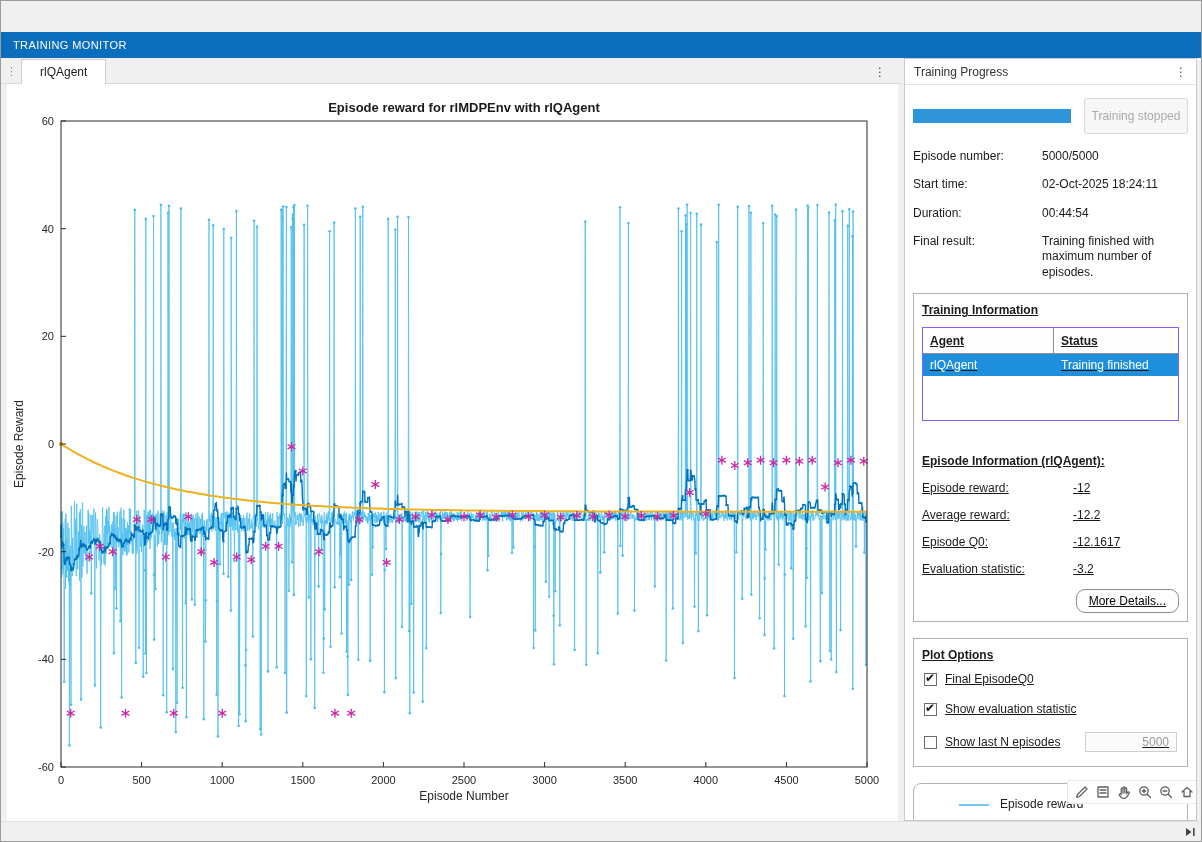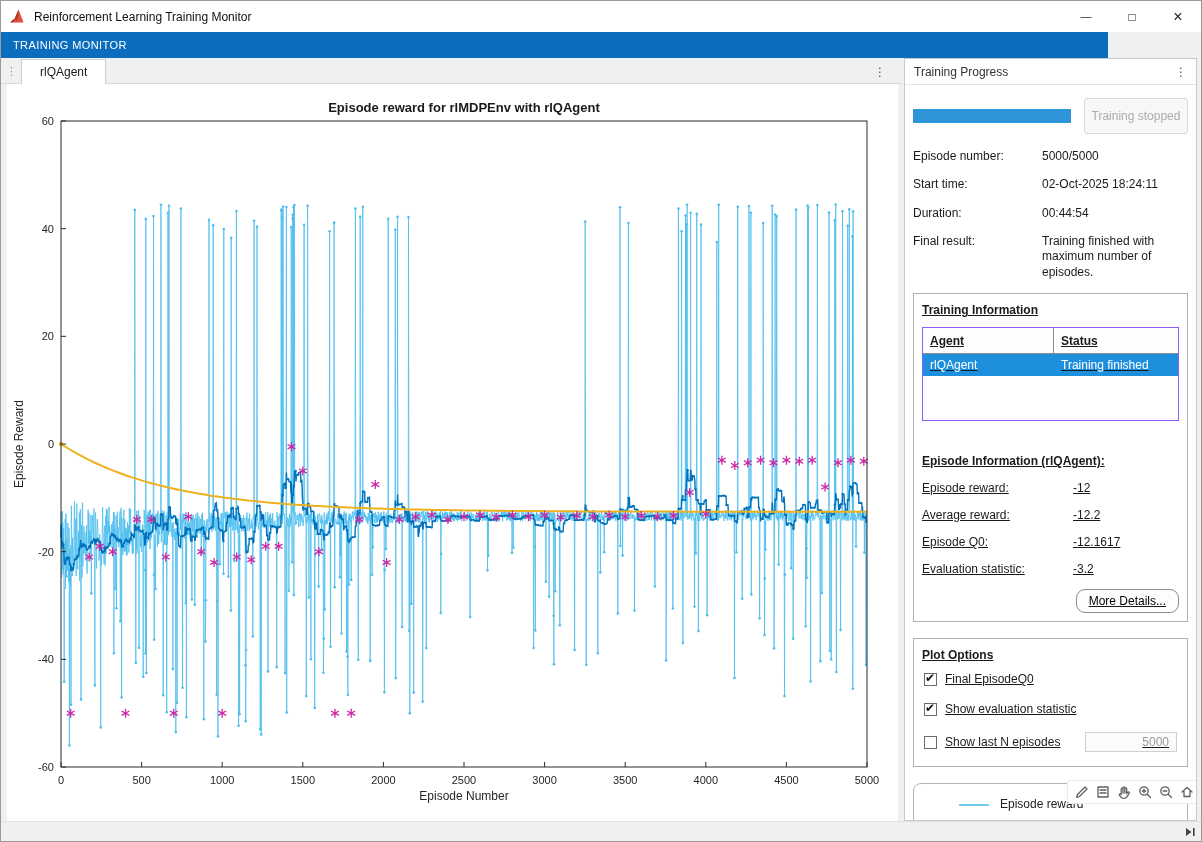--- a/index.html
+++ b/index.html
@@ -15,21 +15,21 @@
   .matlab-logo { width:17px; height:15px; margin:0 7px 0 9px; flex:none; }
   .title-text { font-size:12px; color:#111; }
   .win-controls { margin-left:auto; display:flex; height:100%; }
   .win-btn { width:46px; height:100%; display:flex; align-items:center; justify-content:center; color:#222; }
   .win-btn span { line-height:1; }
   .glyph-min { font-size:11px; }
   .glyph-max { font-size:12px; }
   .glyph-close { font-size:16px; }
 
   
-  .ribbon { position:absolute; left:0; top:31px; width:1107px; height:26px; background:#0b6dbd; display:flex; align-items:center; }
+  .ribbon { position:absolute; left:0; top:31px; width:1200px; height:26px; background:#0b6dbd; display:flex; align-items:center; }
   .ribbon-tab { color:#fff; font-size:11px; padding:0 12px; letter-spacing:0.4px; }
 
   
   .tabstrip { position:absolute; left:0; top:57px; width:901px; height:26px; background:#f0f0f0; display:flex; align-items:flex-end; border-bottom:1px solid #dadada; }
   .grip { color:#8f8f8f; font-size:11px; padding:0 4px 5px 5px; }
   .tab { height:25px; background:#fff; border:1px solid #cfcfcf; border-bottom:none; padding:0 18px; display:flex; align-items:center; font-size:12px; margin-bottom:-1px; }
   .tab-kebab { margin-left:auto; margin-right:16px; padding-bottom:4px; color:#555; font-size:12px; cursor:default; }
 
   
   .figure-panel { position:absolute; left:6px; top:83px; width:891px; height:737px; background:#fff; }
@@ -85,39 +85,20 @@
   .ax-icon svg { stroke:#5f5f5f; fill:none; stroke-width:1.3; stroke-linecap:round; stroke-linejoin:round; }
 
   .bottom-strip { position:absolute; left:0; top:820px; width:1200px; height:20px; background:#f0f0f0; border-top:1px solid #e0e0e0; }
   .corner-btn { position:absolute; right:3px; top:3px; width:16px; height:14px; display:flex; align-items:center; justify-content:center; }
 </style>
 </head>
 <body>
 
 <div class="window">
 
-  <div class="titlebar">
-    <svg class="matlab-logo" viewBox="0 0 17 15">
-      <polygon points="0,13.5 4.5,9.5 6.5,11.2 2.8,13.5" fill="#8a2b20"></polygon>
-      <polygon points="8.5,0.5 13.6,13.5 3.4,13.5" fill="#e0513c"></polygon>
-      <polygon points="8.5,0.5 4.5,9.5 6.8,11.4 8.5,6" fill="#b23a2a"></polygon>
-    </svg>
-    <span class="title-text">Reinforcement Learning Training Monitor</span>
-    <div class="win-controls">
-      <div class="win-btn">
-          <span class="glyph-min">—</span>
-        </div>
-      <div class="win-btn">
-          <span class="glyph-max">□</span>
-        </div>
-      <div class="win-btn">
-          <span class="glyph-close">×</span>
-        </div>
-    </div>
-  </div>
 
   <div class="ribbon" style="background: rgb(11, 109, 189);">
     <span class="ribbon-tab">TRAINING MONITOR</span>
   </div>
 
   <div class="tabstrip">
     <span class="grip">⋮</span>
     <div class="tab">
       <span>rlQAgent</span>
     </div>

